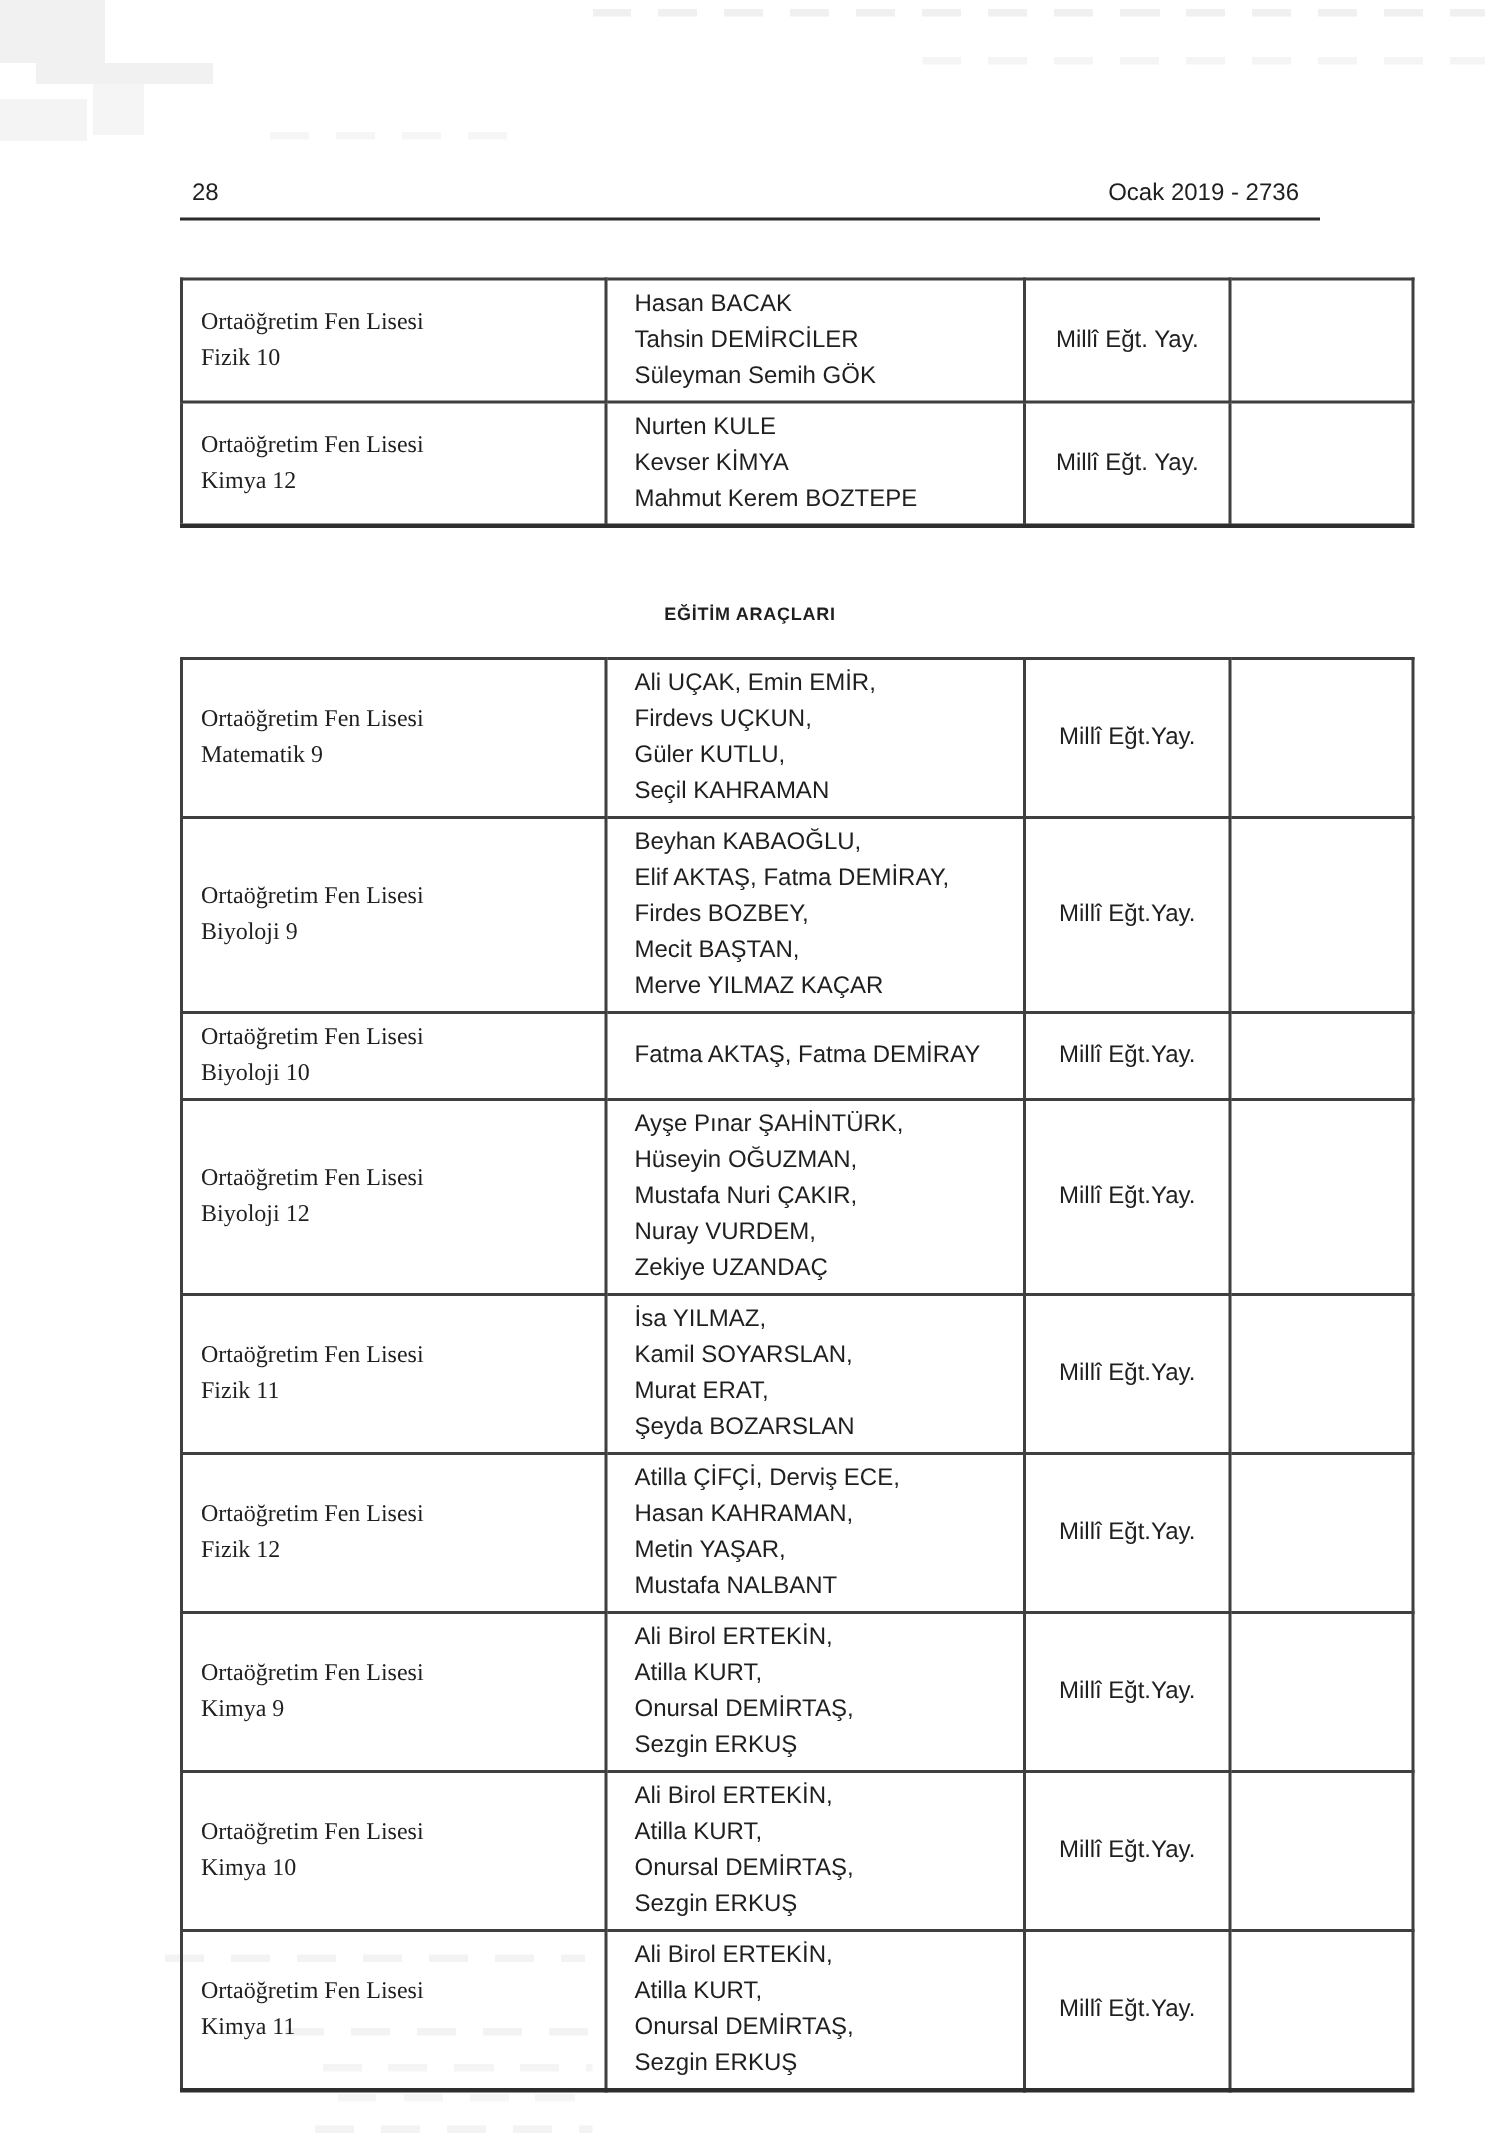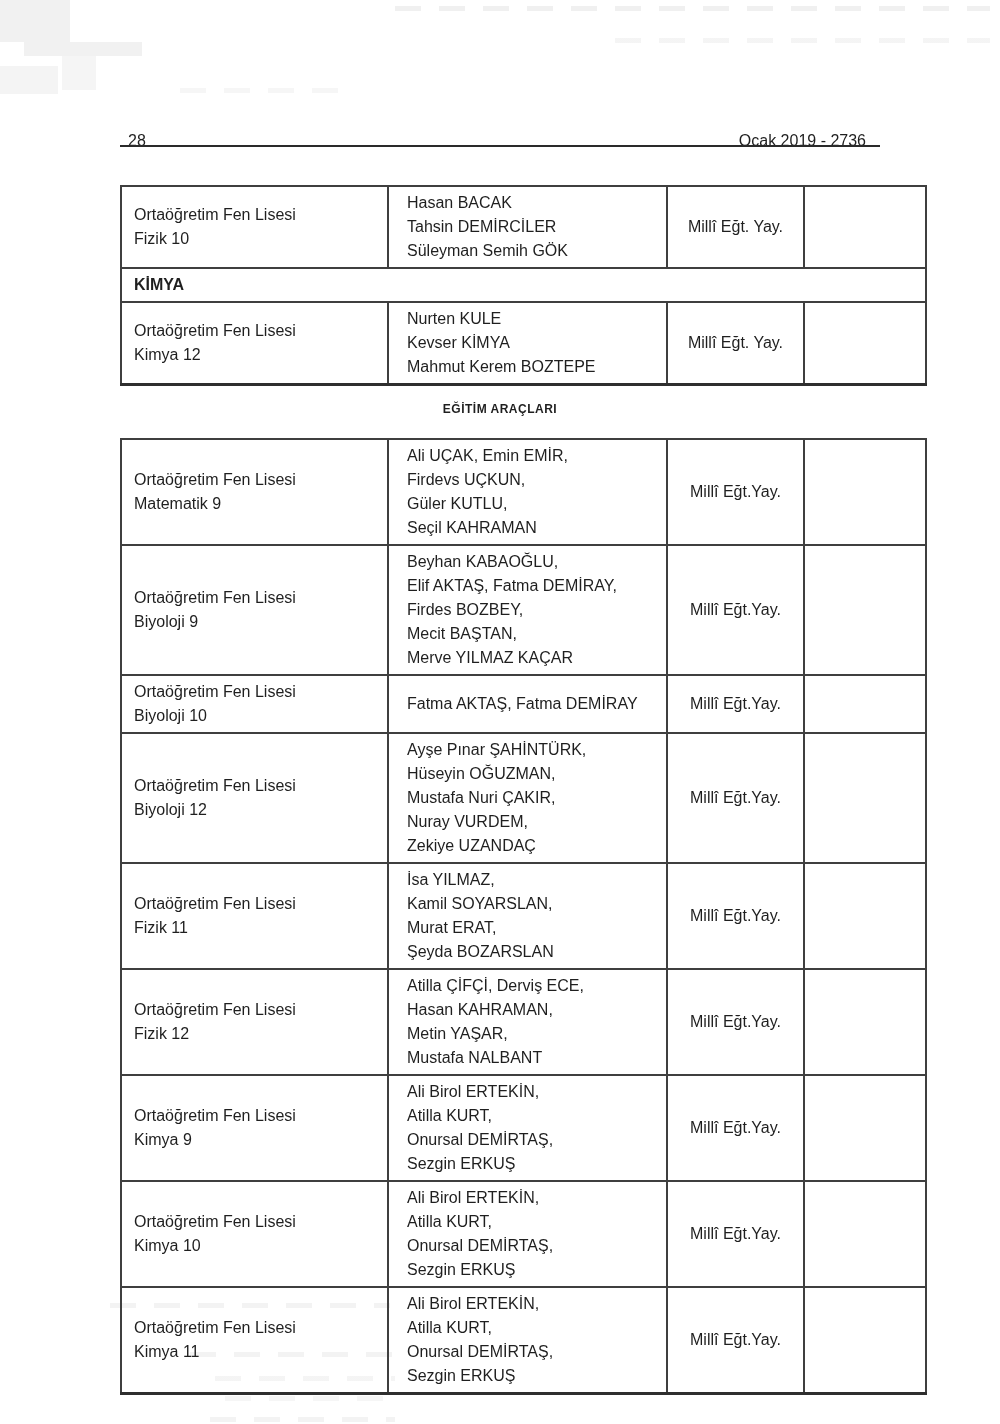--- a/index.html
+++ b/index.html
@@ -17,21 +17,21 @@
   }
 
   
   .artifact { position: absolute; background: #f1f1f1; }
   .dashrow { position: absolute; height: 5px;
              background: repeating-linear-gradient(90deg, #f0f0f0 0 26px, #ffffff 26px 44px); }
 
   
   .page-header {
     position: absolute;
-    left: 120px; top: 126px;
+    left: 120px; top: 114px;
     width: 760px; height: 26px;
     font-size: 16px;
     display: flex;
     align-items: flex-end;
   }
   .page-header .pagenum  { position: absolute; left: 8px;  bottom: 2px; }
   .page-header .jtitle   { position: absolute; left: 0; right: 0; bottom: 2px; text-align: center; }
   .page-header .issue    { position: absolute; right: 14px; bottom: 2px; }
   .header-rule {
     position: absolute;
@@ -48,21 +48,21 @@
     table-layout: fixed;
     width: 759px;
     font-size: 16px;
   }
   table.doc td {
     border: 2px solid #3f3f3f;
     vertical-align: middle;
     line-height: 24px;
     overflow: hidden;
   }
-  td.col-course { width: 247px; padding: 4px 6px 4px 12px; white-space: pre-line; }
+  td.col-course { width: 247px; padding: 4px 22px 4px 12px; white-space: pre-line; font-family: Liberation Serif, serif; }
   td.col-authors { width: 253px; padding: 4px 6px 4px 18px; white-space: pre-line; }
   td.col-publisher { width: 131px; text-align: center; padding: 4px 2px; }
   td.col-note { width: 112px; padding: 4px; }
   td.section-cell { font-weight: bold; padding: 4px 6px 4px 12px; }
 
   #table-top { top: 185px; border-bottom: 3px solid #2e2e2e; }
   #table-bottom { top: 438px; border-bottom: 3px solid #2e2e2e; }
 
   
   .section-heading {
@@ -101,23 +101,20 @@
   <tbody>
       <tr style="height:72px;">
     <td class="col-course">Ortaöğretim Fen Lisesi
 Fizik 10</td>
     <td class="col-authors">Hasan BACAK
 Tahsin DEMİRCİLER
 Süleyman Semih GÖK</td>
     <td class="col-publisher">Millî Eğt. Yay.</td>
     <td class="col-note"></td>
   </tr>
-  <tr style="height:33px;">
-    <td class="section-cell" colspan="4">KİMYA</td>
-  </tr>
   <tr style="height:75px;">
     <td class="col-course">Ortaöğretim Fen Lisesi
 Kimya 12</td>
     <td class="col-authors">Nurten KULE
 Kevser KİMYA
 Mahmut Kerem BOZTEPE</td>
     <td class="col-publisher">Millî Eğt. Yay.</td>
     <td class="col-note"></td>
   </tr>
 </tbody>

